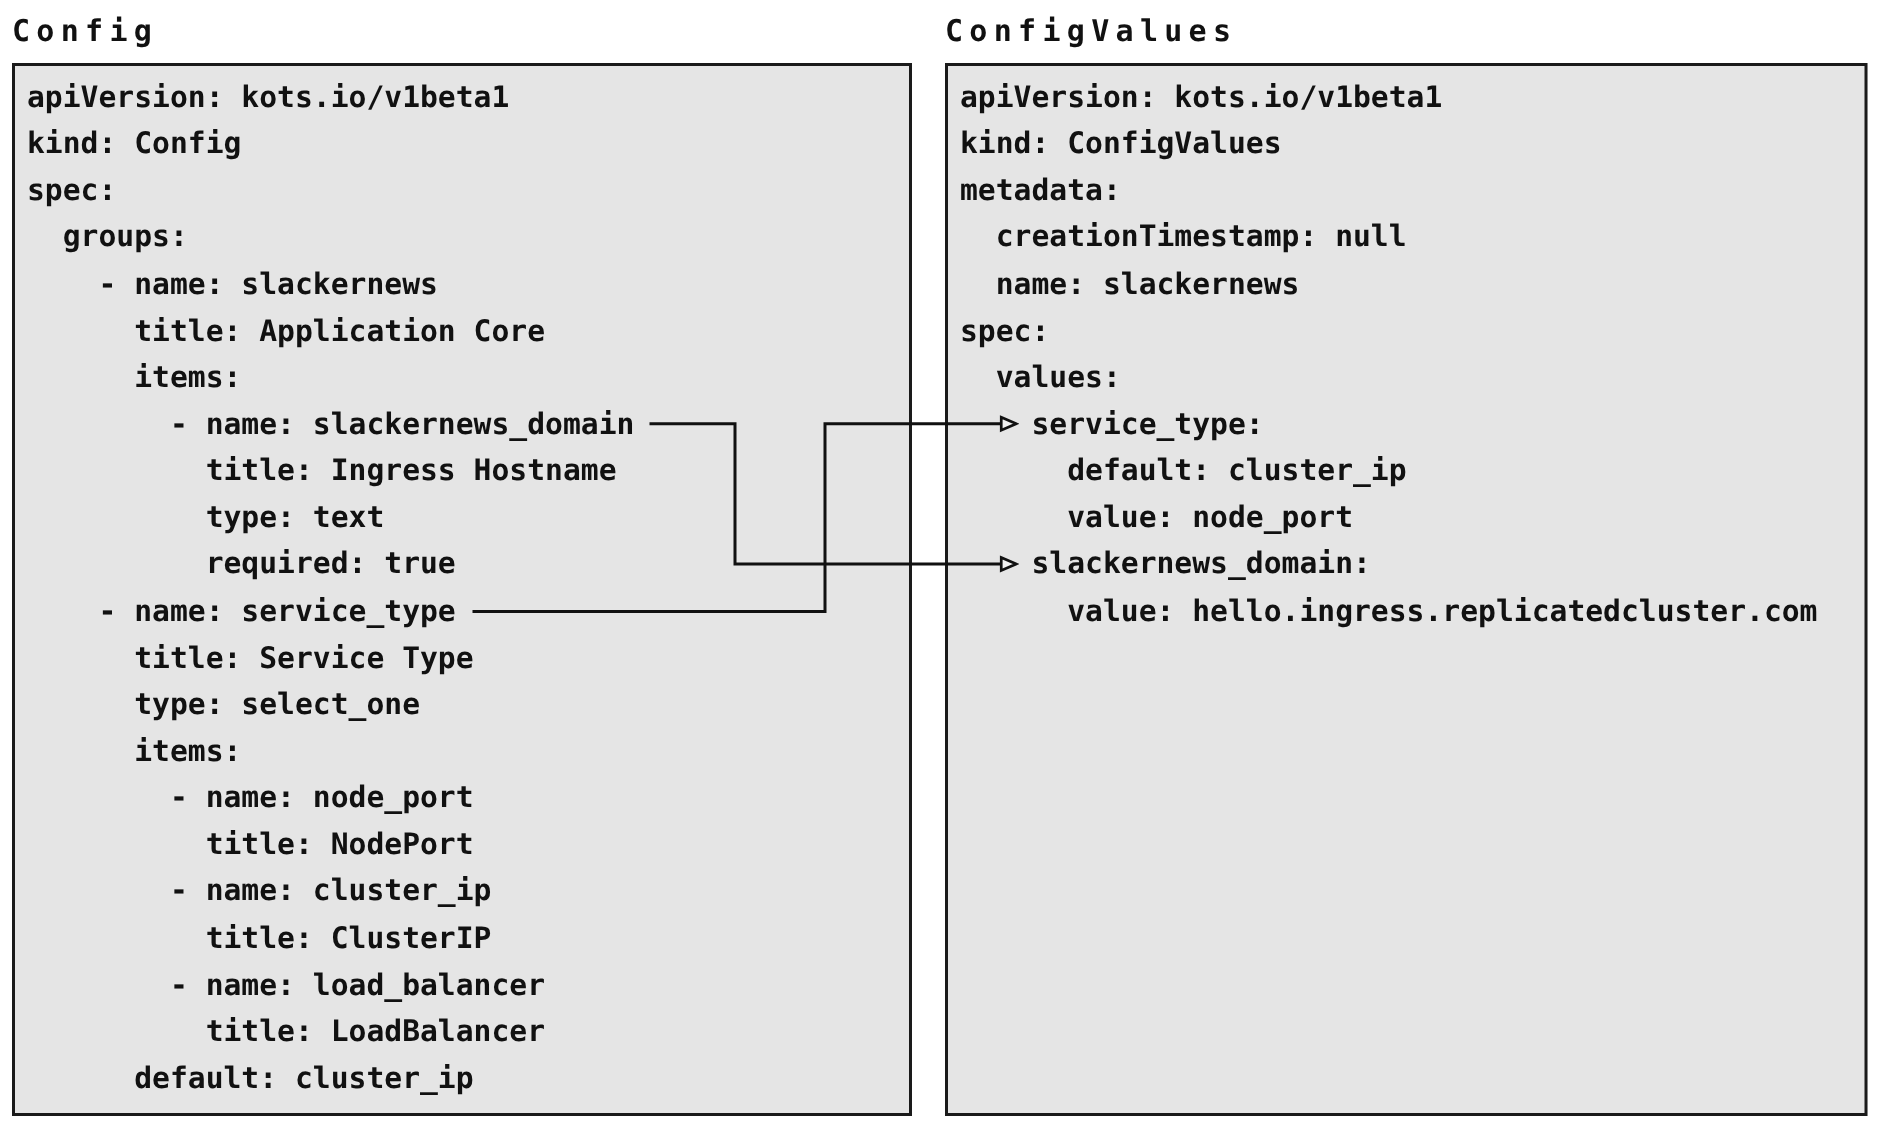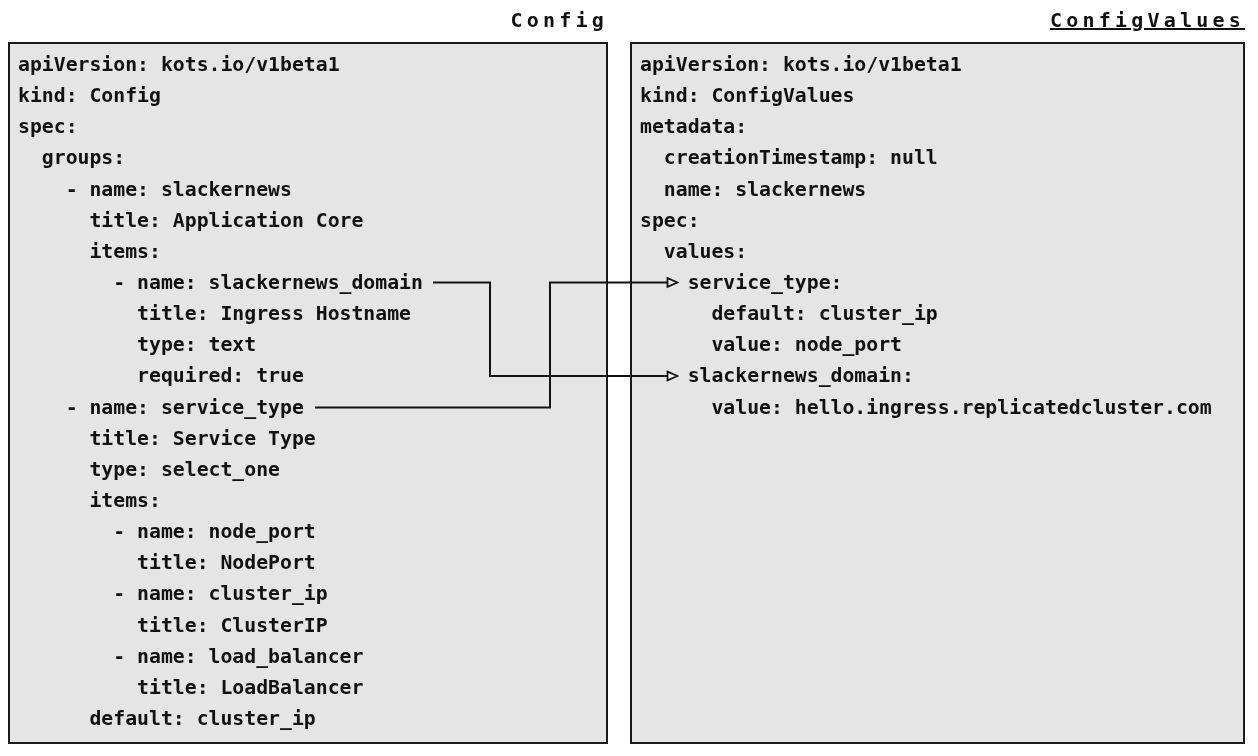--- a/index.html
+++ b/index.html
@@ -12,29 +12,29 @@
     height: 756px;
     position: relative;
     overflow: hidden;
     font-family: "DejaVu Sans Mono", "Liberation Mono", monospace;
   }
   .panel-title {
     position: absolute;
     top: 5px;
     height: 30px;
     line-height: 30px;
-    text-align: right;
+    text-align: left;
     font-family: "DejaVu Sans Mono", "Liberation Mono", monospace;
     font-weight: bold;
     font-size: 20px;
     letter-spacing: 4.2px;
     color: #111111;
   }
   #title-config  { left: 8px;   width: 600px; }
-  #title-values  { left: 630px; width: 615px; text-decoration: underline; }
+  #title-values  { left: 630px; width: 615px; }
 
   .code-box {
     position: absolute;
     top: 42px;
     height: 702px;
     box-sizing: border-box;
     background: #e5e5e5;
     border: 2px solid #1a1a1a;
   }
   #box-config { left: 8px;   width: 600px; }

